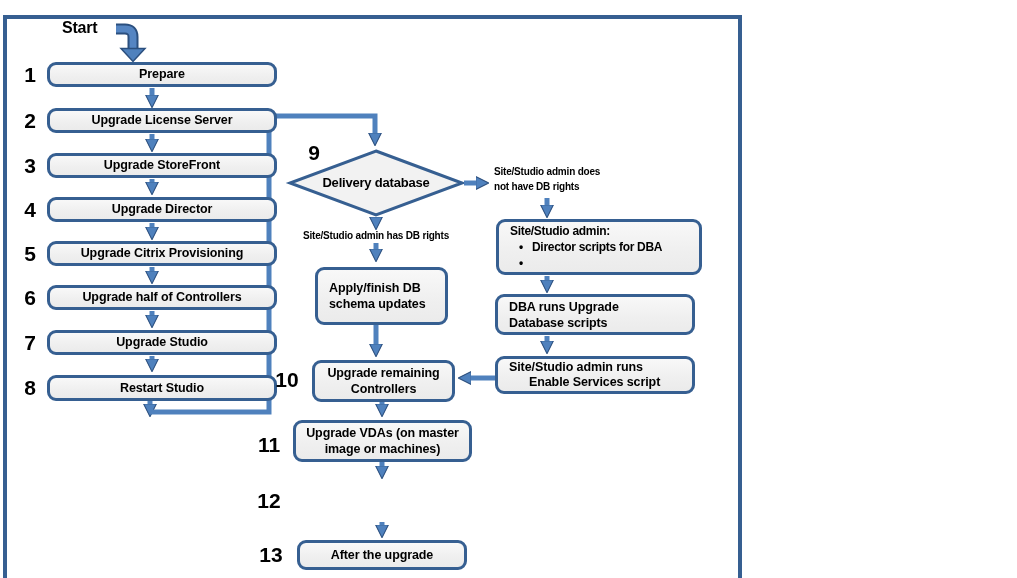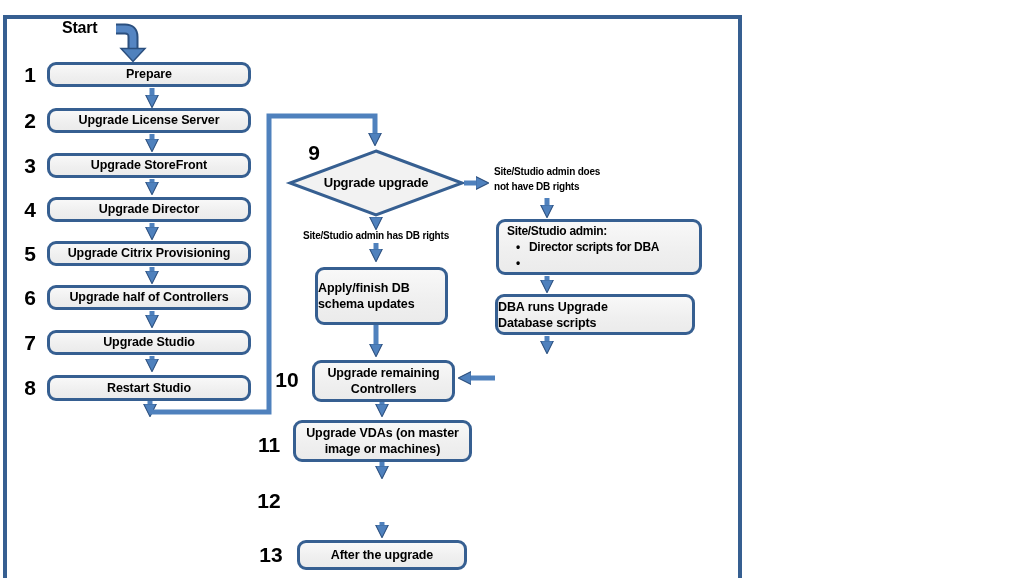--- a/index.html
+++ b/index.html
@@ -5,22 +5,22 @@
   html,body{margin:0;padding:0;background:#fff;}
   .canvas{position:relative;width:1017px;height:578px;background:#ffffff;
           font-family:"Liberation Sans",sans-serif;color:#000;overflow:hidden;margin-top:12px;}
   .frame{position:absolute;left:3px;top:3px;width:731px;height:561px;
          border:4px solid #365F91;background:transparent;}
   svg.connectors{position:absolute;left:0;top:0;width:1017px;height:578px;pointer-events:none;}
   .box{position:absolute;box-sizing:border-box;background:linear-gradient(180deg,#f8f8f8 0%,#efefef 60%,#ebebeb 100%);
        border:3px solid #365F91;border-radius:9px;display:flex;flex-direction:column;
        align-items:center;justify-content:center;font-weight:bold;font-size:12.5px;
        letter-spacing:-0.1px;line-height:15px;text-align:center;}
-  .box.la{align-items:flex-start;text-align:left;line-height:16px;}
-  .step{left:47px;width:204px;height:25px;}
+  .box.la{align-items:flex-start;text-align:left;padding-left:11px;line-height:16px;}
+  .step{left:47px;width:230px;height:25px;}
   .num{position:absolute;width:28px;font-weight:bold;font-size:21px;line-height:25px;text-align:center;}
   .lbl{position:absolute;font-weight:bold;font-size:10px;letter-spacing:-0.2px;
        line-height:15px;white-space:nowrap;}
   .start{position:absolute;left:62px;top:7px;font-size:16px;font-weight:bold;letter-spacing:-0.2px;}
   .dlabel{position:absolute;left:376px;top:163px;transform:translateX(-50%);
           font-weight:bold;font-size:13px;letter-spacing:-0.2px;white-space:nowrap;}
   .admin{padding:3px 6px 3px 8px;line-height:16px;font-size:12px;letter-spacing:-0.3px;}
   .bullets{display:flex;align-items:flex-start;}
   .bullets .bchar{width:22px;text-align:center;flex:none;}
   .ind2{padding-left:20px;}
@@ -106,21 +106,21 @@
   <div class="num" style="left:16px;top:318px">7</div>
   <div class="box step" style="top:318px">
       <span>Upgrade Studio</span>
     </div>
   <div class="num" style="left:16px;top:363px">8</div>
   <div class="box step" style="top:363px;height:26px">
       <span>Restart Studio</span>
     </div>
 
   <div class="num" style="left:300px;top:128px">9</div>
-  <div class="dlabel">Upgrade upgrade</div>
+  <div class="dlabel">Delivery database</div>
 
   <div class="lbl" style="left:376px;top:216px;transform:translateX(-50%)">Site/Studio admin has DB rights</div>
   <div class="lbl" style="left:494px;top:152px">
     <div>Site/Studio admin does</div>
     <div>not have  DB rights</div>
   </div>
 
   <div class="box la" style="left:315px;top:255px;width:133px;height:58px">
     <div>Apply/finish DB</div>
     <div>schema updates</div>
@@ -154,13 +154,17 @@
     <div class="bullets">
       <span class="bchar">•</span>
     </div>
   </div>
 
   <div class="box la" style="left:495px;top:282px;width:200px;height:41px">
     <div>DBA runs Upgrade</div>
     <div>Database scripts</div>
   </div>
 
+  <div class="box la" style="left:495px;top:344px;width:200px;height:38px;line-height:15.5px">
+    <div>Site/Studio admin runs</div>
+    <div class="ind2">Enable Services script</div>
+  </div>
 </div>
 
 </body></html>

